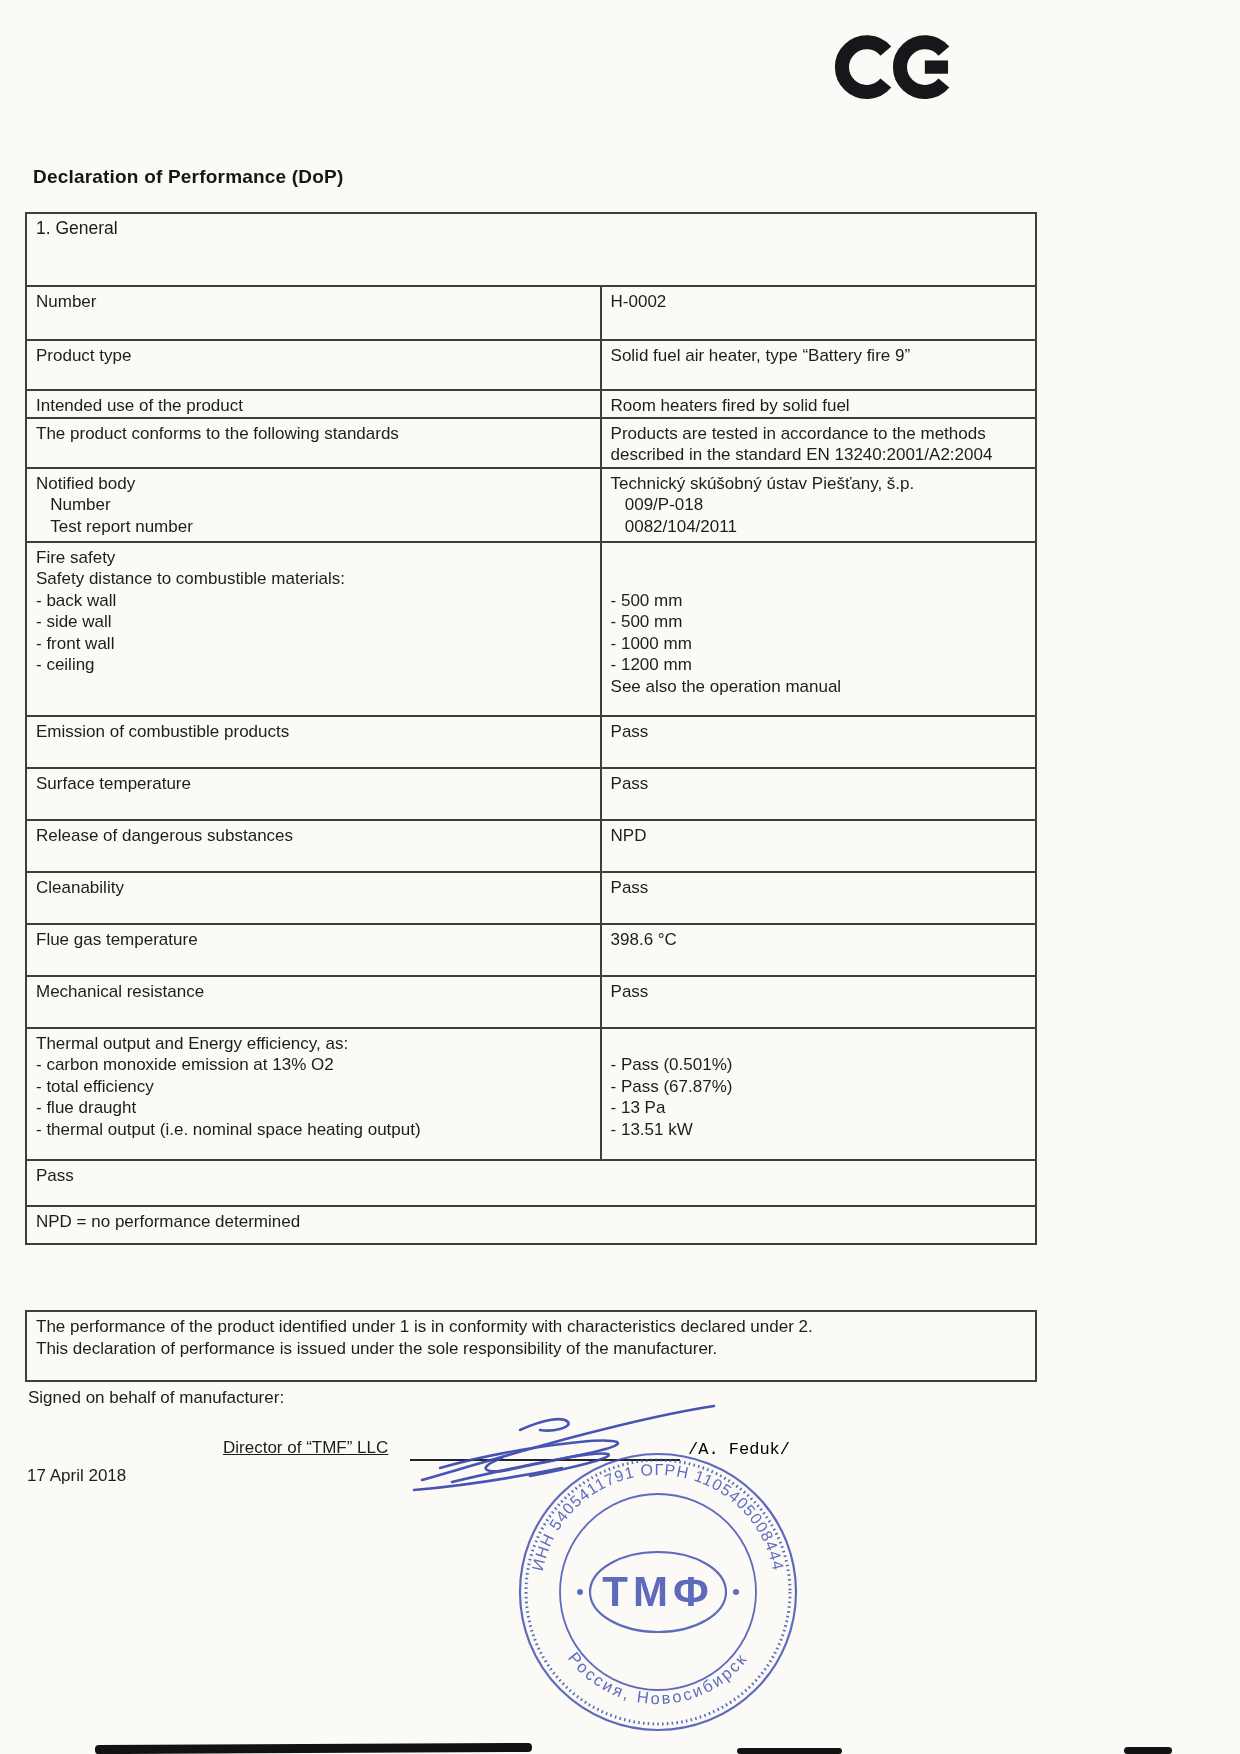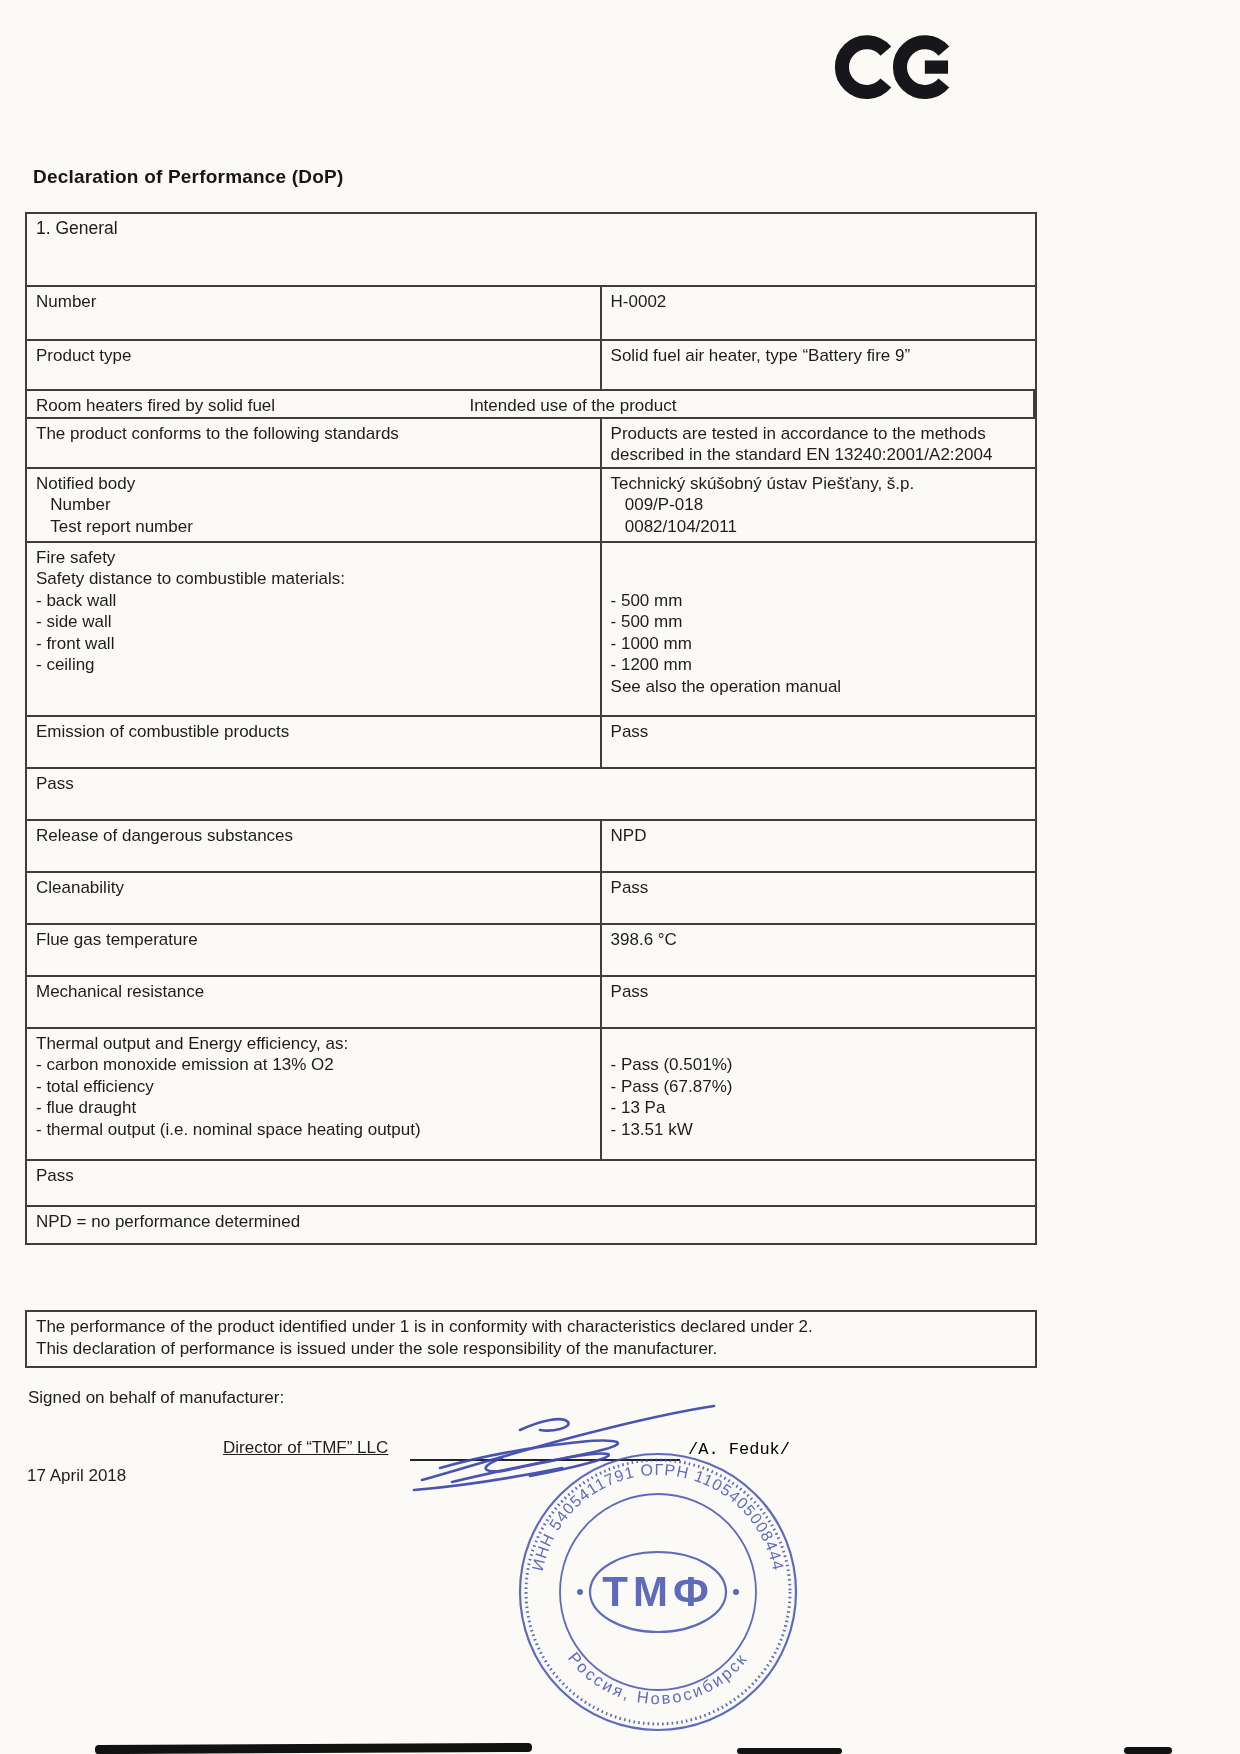--- a/index.html
+++ b/index.html
@@ -29,21 +29,21 @@
     white-space:pre-wrap;
     box-sizing:border-box;
   }
   .cell.label{width:57%;border-right:2px solid #3e3e3e;}
   .cell.value{width:43%;}
   .cell.full{width:100%;}
   .bold{font-weight:normal;font-size:17.5px;}
   .conformity{
     position:absolute;left:25px;top:1310px;width:1012px;box-sizing:border-box;
     border:2px solid #3e3e3e;
-    padding:4px 10px 6px 9px;
+    padding:4px 10px 20px 9px;
     font-size:17px;line-height:22px;white-space:pre-wrap;
   }
   .signed-label{position:absolute;left:28px;top:1388px;font-size:17px;}
   .sig-date{position:absolute;left:27px;top:1438px;font-size:17px;margin-top:28px;}
   .sig-title{position:absolute;left:223px;top:1438px;font-size:17px;text-decoration:underline;}
   .sig-line{position:absolute;left:410px;top:1432px;width:270px;height:27px;border-bottom:2.5px solid #23232b;}
   .sig-scribble{position:absolute;left:412px;top:1398px;width:320px;height:96px;overflow:visible;}
   .sig-name{position:absolute;left:688px;top:1440px;font-size:17px;color:#000000;font-family:Liberation Mono, monospace;}
   .stamp{position:absolute;left:508px;top:1442px;width:300px;height:300px;opacity:.84;}
   .stamp-ring-text{font-family:"Liberation Sans", sans-serif;font-size:16px;letter-spacing:1px;fill:#4150b3;}
@@ -79,22 +79,22 @@
       <div class="cell label">Number</div>
       <div class="cell value">H-0002</div>
     </div>
 
     <div class="row" style="min-height:48px">
       <div class="cell label">Product type</div>
       <div class="cell value">Solid fuel air heater, type “Battery fire 9”</div>
     </div>
 
     <div class="row" style="min-height:24px">
+      <div class="cell label">Intended use of the product</div>
       <div class="cell value">Room heaters fired by solid fuel</div>
-      <div class="cell label">Intended use of the product</div>
     </div>
 
     <div class="row" style="min-height:48px">
       <div class="cell label">The product conforms to the following standards</div>
       <div class="cell value">Products are tested in accordance to the methods
 described in the standard EN 13240:2001/A2:2004</div>
     </div>
 
     <div class="row" style="min-height:72px">
       <div class="cell label">Notified body
@@ -121,20 +121,21 @@
 - 1200 mm
 See also the operation manual</div>
     </div>
 
     <div class="row" style="min-height:50px">
       <div class="cell label">Emission of combustible products</div>
       <div class="cell value">Pass</div>
     </div>
 
     <div class="row" style="min-height:50px">
+      <div class="cell label">Surface temperature</div>
       <div class="cell value">Pass</div>
     </div>
 
     <div class="row" style="min-height:50px">
       <div class="cell label">Release of dangerous substances</div>
       <div class="cell value">NPD</div>
     </div>
 
     <div class="row" style="min-height:50px">
       <div class="cell label">Cleanability</div>

